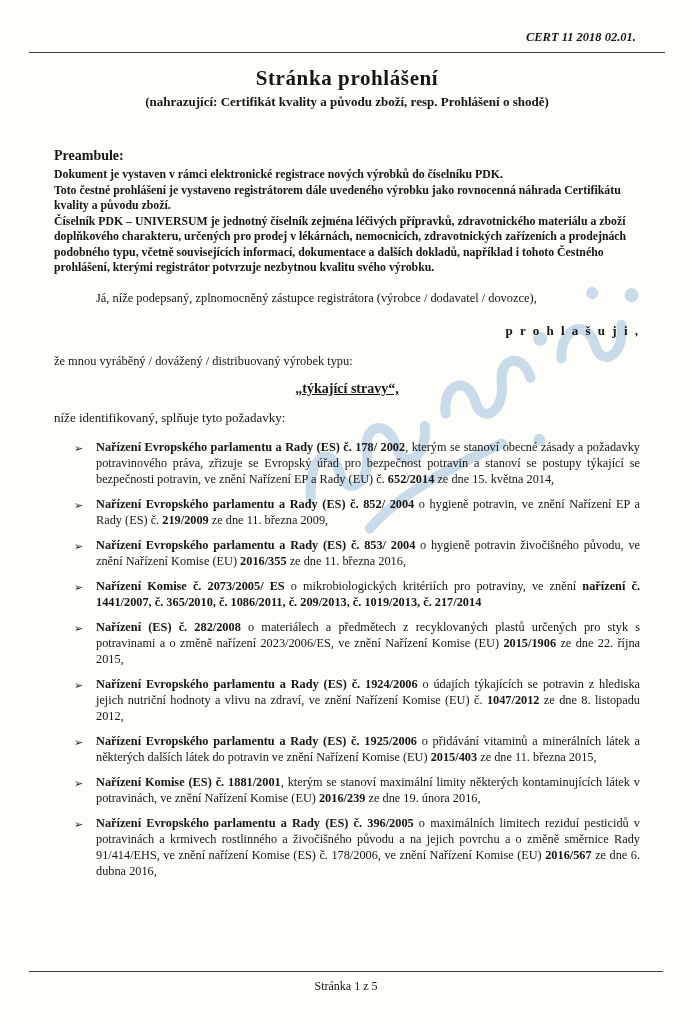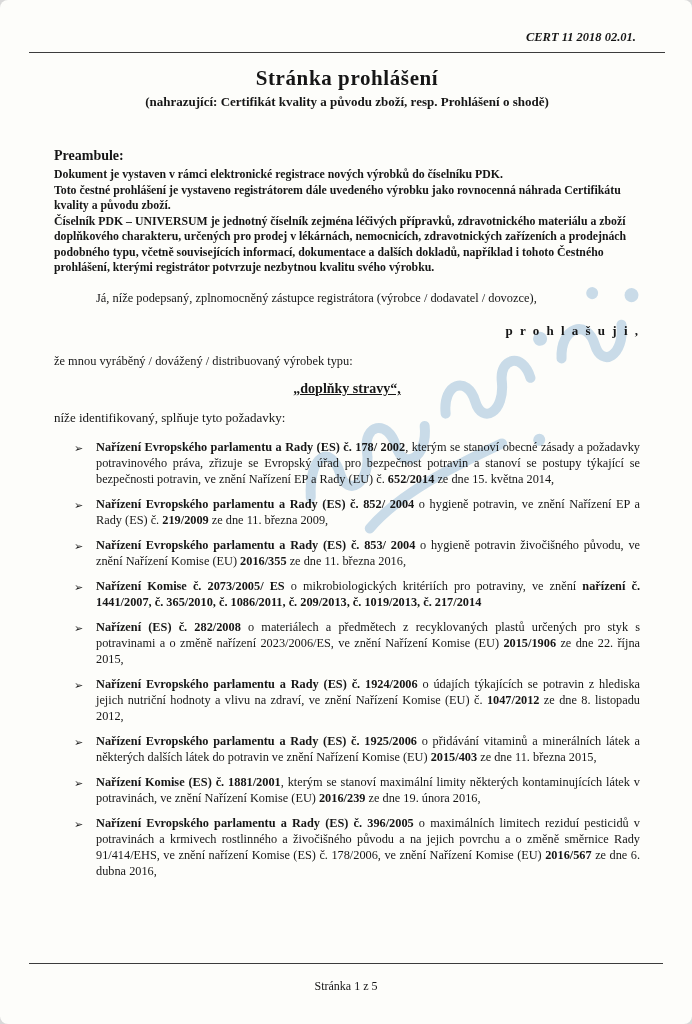--- a/index.html
+++ b/index.html
@@ -7,21 +7,20 @@
   body { font-family: "Liberation Serif", "DejaVu Serif", serif; }
 
   .page {
     position: relative;
     width: 692px;
     height: 1024px;
     margin: 0 auto;
     background: #fdfdfa;
     color: #161616;
     overflow: hidden;
-    border-radius: 8px;
   }
 
   .watermark {
     position: absolute;
     top: 255px;
     left: 265px;
     width: 410px;
     height: 260px;
     transform: rotate(-21deg);
     opacity: 0.55;
@@ -137,21 +136,21 @@
 
   .b { font-weight: bold; }
 
   .footer {
     position: absolute;
     left: 29px;
     right: 29px;
     bottom: 30px;
     border-top: 1.2px solid #3c3c3c;
     text-align: center;
-    padding-top: 15px;
+    padding-top: 7px;
     font-size: 12px;
     z-index: 1;
   }
 </style>
 </head>
 <body>
 
 <div class="page">
 
   <div class="watermark">
@@ -183,21 +182,21 @@
     <p class="preamble-para">Dokument je vystaven v rámci elektronické registrace nových výrobků do číselníku PDK.</p>
     <p class="preamble-para">Toto čestné prohlášení je vystaveno registrátorem dále uvedeného výrobku jako rovnocenná náhrada Certifikátu kvality a původu zboží.</p>
     <p class="preamble-para">Číselník PDK – UNIVERSUM je jednotný číselník zejména léčivých přípravků, zdravotnického materiálu a zboží doplňkového charakteru, určených pro prodej v lékárnách, nemocnicích, zdravotnických zařízeních a prodejnách podobného typu, včetně souvisejících informací, dokumentace a dalších dokladů, například i tohoto Čestného prohlášení, kterými registrátor potvrzuje nezbytnou kvalitu svého výrobku.</p>
 
     <p class="intro">Já, níže podepsaný, zplnomocněný zástupce registrátora (výrobce / dodavatel / dovozce),</p>
 
     <div class="prohlasuji">p r o h l a š u j i ,</div>
 
     <p class="product-line">že mnou vyráběný / dovážený / distribuovaný výrobek typu:</p>
 
-    <div class="product-type">„doplňky stravy“,</div>
+    <div class="product-type">„týkající stravy“,</div>
 
     <p class="req-intro">níže identifikovaný, splňuje tyto požadavky:</p>
 
     <ul class="requirements">
         <li>
           <span class="marker">➢</span>
           <span class="req-text"><span class="b">Nařízení Evropského parlamentu a Rady (ES) č. 178/ 2002</span><span>, kterým se stanoví obecné zásady a požadavky potravinového práva, zřizuje se Evropský úřad pro bezpečnost potravin a stanoví se postupy týkající se bezpečnosti potravin, ve znění Nařízení EP a Rady (EU) č. </span><span class="b">652/2014</span><span> ze dne 15. května 2014,</span></span>
         </li>
         <li>
           <span class="marker">➢</span>

